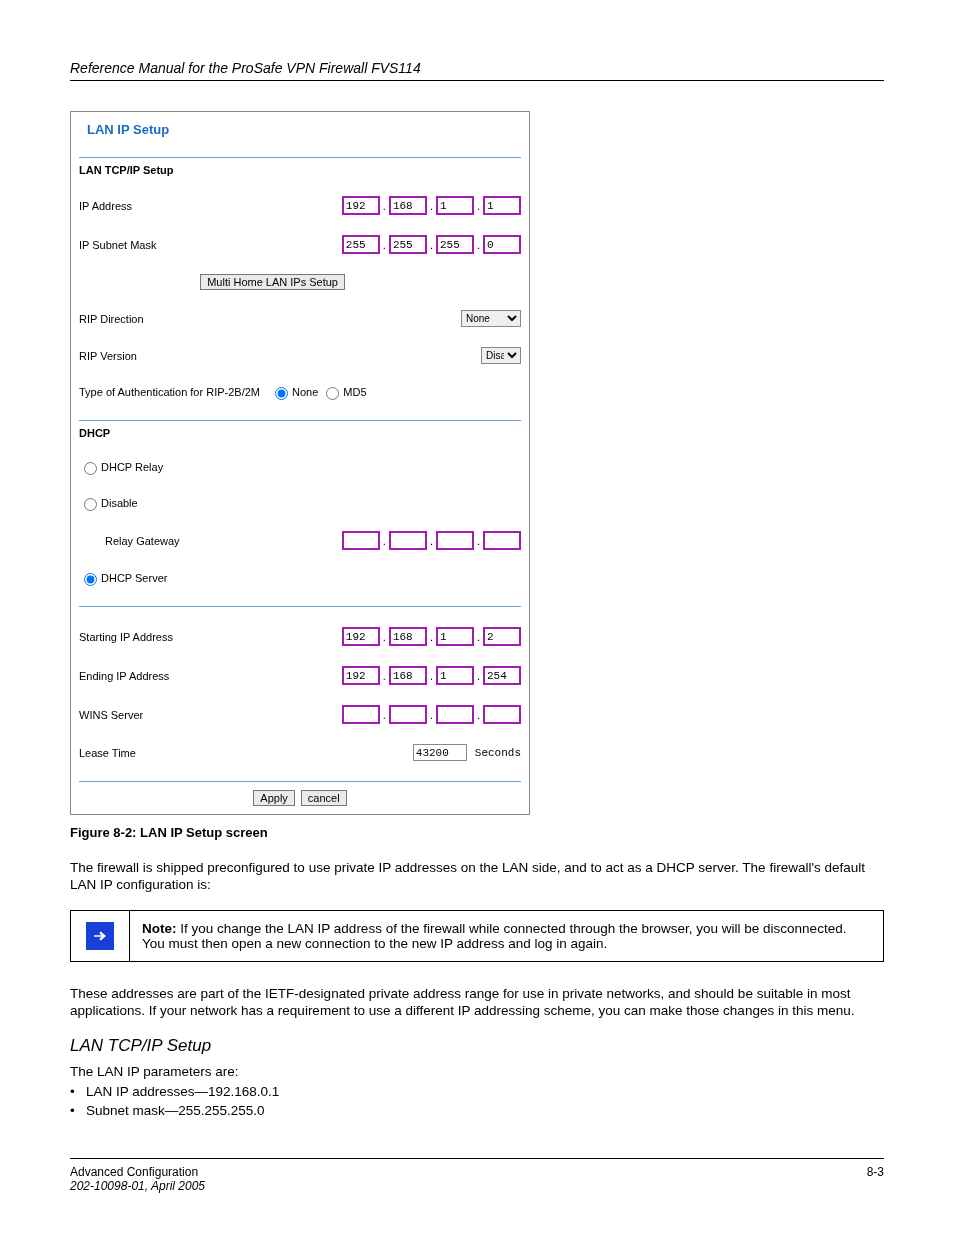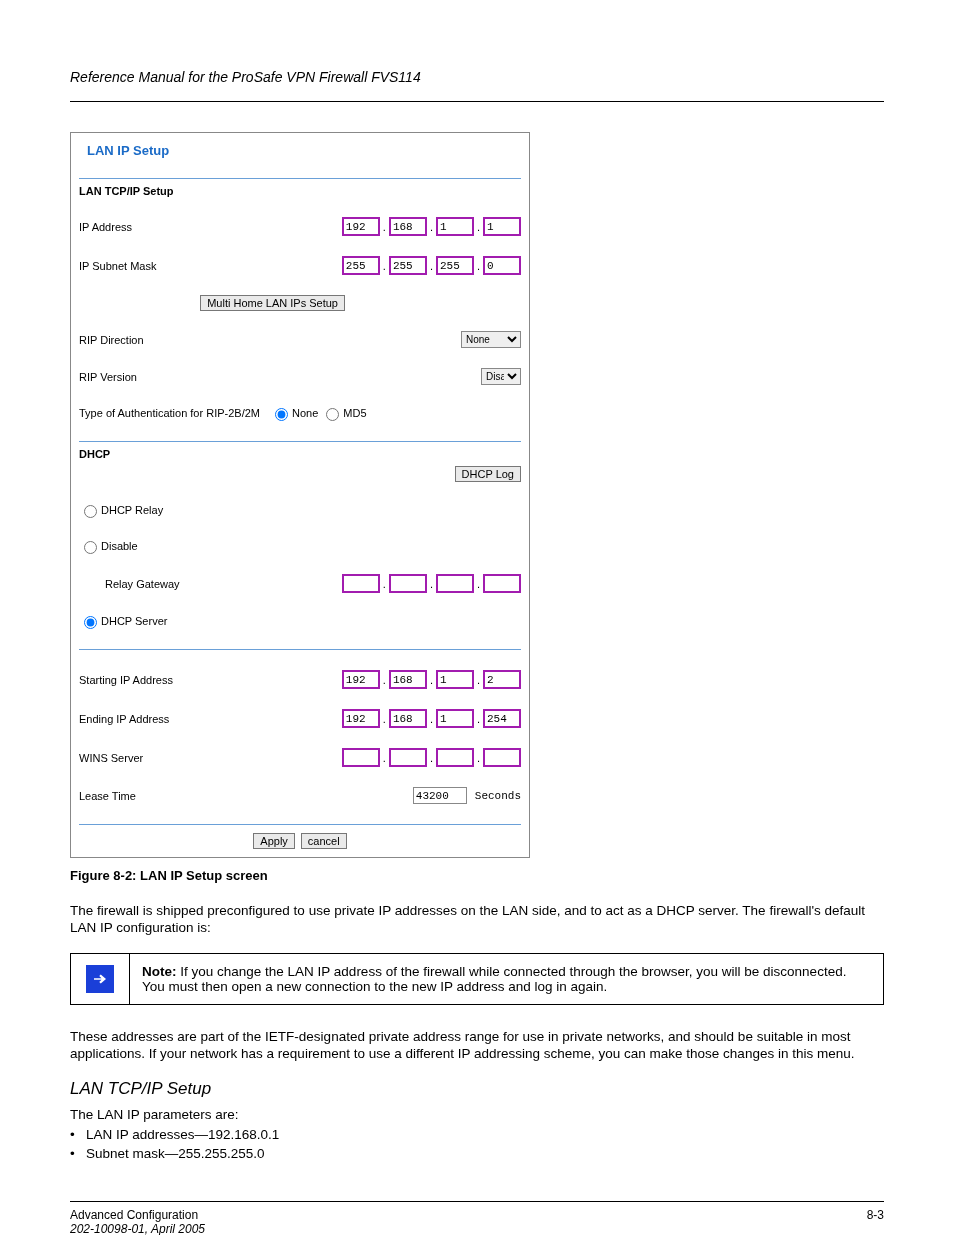--- a/index.html
+++ b/index.html
@@ -11,23 +11,22 @@
     background: #fff;
     width: 954px;
   }
   .page {
     padding: 60px 70px;
   }
   .top-header {
     font-style: italic;
     font-size: 14px;
     border-bottom: 1px solid #000;
-    padding-bottom: 16px;
+    padding-bottom: 4px;
     margin-bottom: 30px;
-    margin-top: 9px;
   }
   .screenshot {
     width: 442px;
     margin: 0 0 10px 0;
     border: 1px solid #888;
     background: #fff;
     padding: 8px;
   }
   .panel-title {
     color: #1b6bc7;
@@ -261,23 +260,20 @@
         <span>None</span>
         <input type="radio" class="radio" style="margin-left: 8px;">
         <span>MD5</span>
       </span>
     </div>
 
     <div class="divider-blue" style="margin-top:10px"></div>
 
     <div class="section-head">DHCP</div>
 
-    <div class="right-row">
-      <button class="ui-btn">DHCP Log</button>
-    </div>
 
     <div class="row">
       <input type="radio" name="dhcp" class="radio" style="">
       <span>DHCP Relay</span>
     </div>
 
     <div class="row">
       <input type="radio" name="dhcp" class="radio" style="">
       <span>Disable</span>
     </div>

